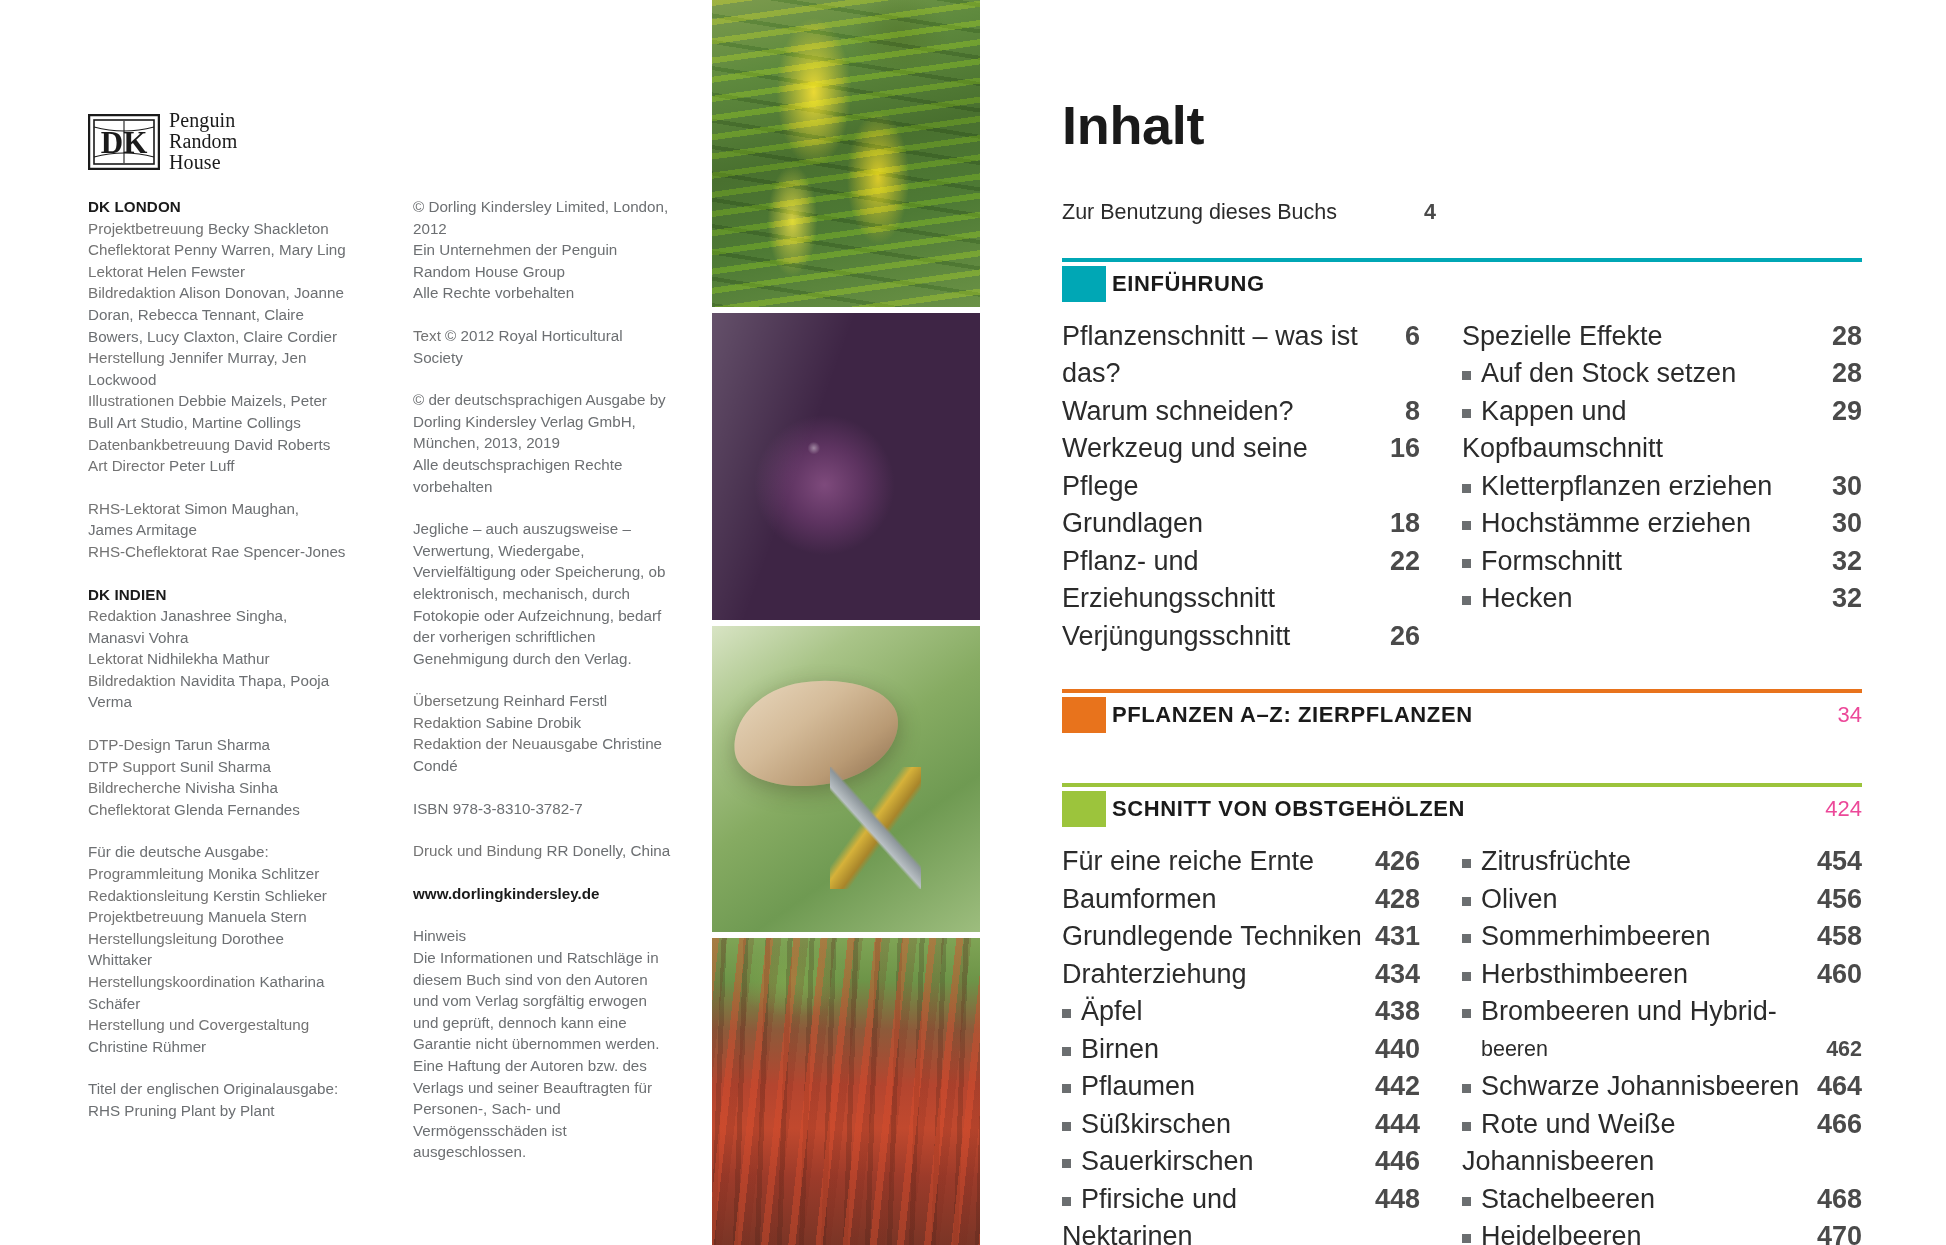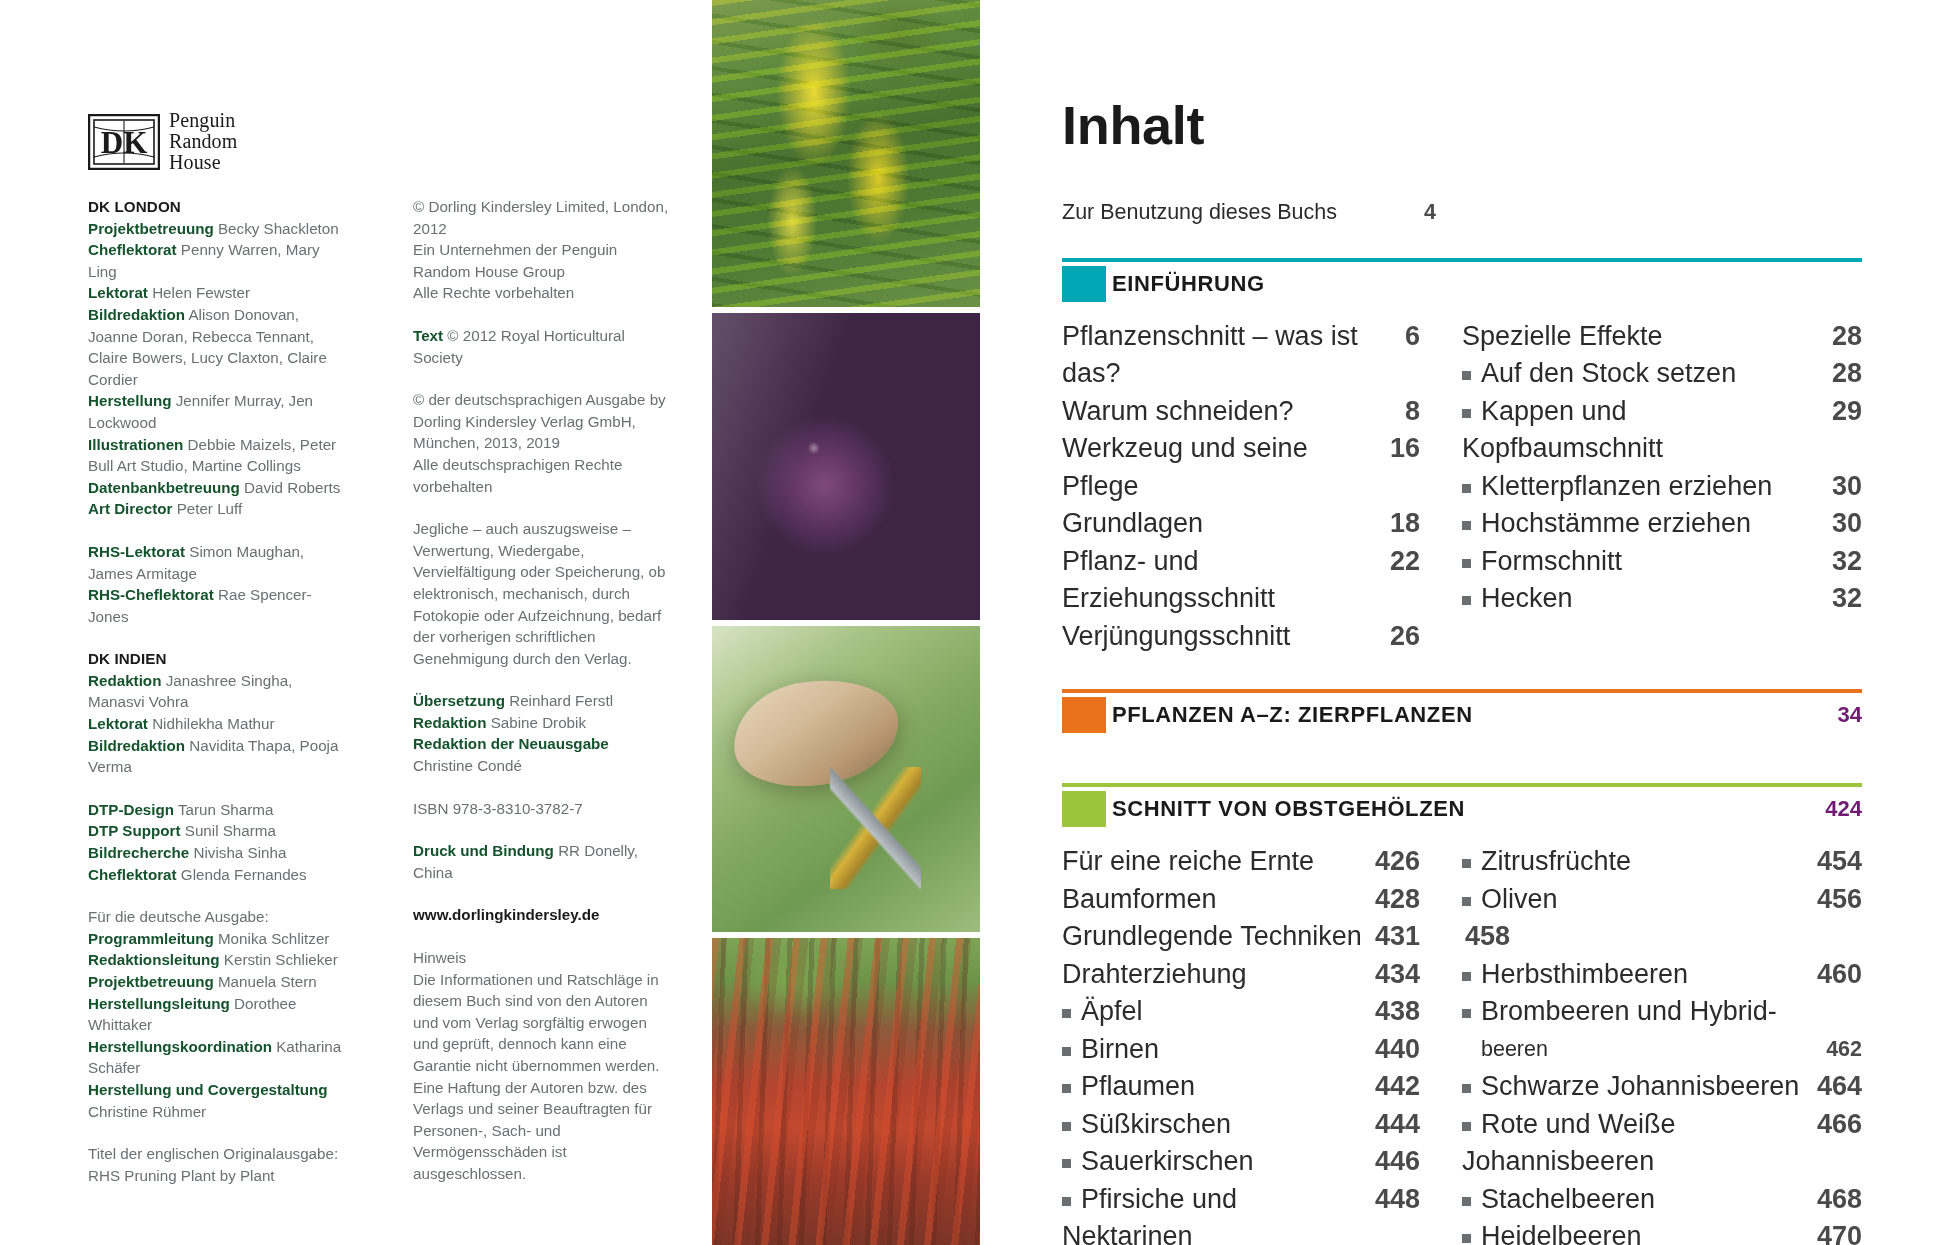--- a/index.html
+++ b/index.html
@@ -66,22 +66,22 @@
   }
   .credits-col {
     width: 258px;
     font-size: 15.2px;
     line-height: 21.6px;
     color: #6c6f72;
   }
   .credits-col.col2 { margin-left: 67px; }
   .cline { margin: 0; }
   .cline b, .cline strong {
-    color: #14532d;
-    font-weight: 700;
+    color: #737373;
+    font-weight: 400;
   }
   .cgap { height: 21px; }
   .chead {
     color: #1a1a1a;
     font-weight: 700;
     letter-spacing: 0.1px;
   }
   .clink {
     color: #1a1a1a;
     font-weight: 700;
@@ -253,22 +253,22 @@
   .section-name {
     font-size: 22px;
     font-weight: 700;
     color: #1a1a1a;
     letter-spacing: 0.6px;
     flex: 1 1 auto;
     white-space: nowrap;
   }
   .section-page-no {
     font-size: 22px;
-    font-weight: 700;
-    color: #701a75;
+    font-weight: 400;
+    color: #ec4899;
     flex: 0 0 auto;
   }
 
   
   .entry-grid {
     display: flex;
     gap: 0;
   }
   .entry-col {
     width: 400px;
@@ -566,20 +566,21 @@
               <div class="entry-col right">
                 <div class="entry sub">
                   <span class="etext"><span class="bullet-sq"></span>Zitrusfrüchte</span>
                   <span class="enum">454</span>
                 </div>
                 <div class="entry sub">
                   <span class="etext"><span class="bullet-sq"></span>Oliven</span>
                   <span class="enum">456</span>
                 </div>
                 <div class="entry sub">
+                  <span class="etext"><span class="bullet-sq"></span>Sommerhimbeeren</span>
                   <span class="enum">458</span>
                 </div>
                 <div class="entry sub">
                   <span class="etext"><span class="bullet-sq"></span>Herbsthimbeeren</span>
                   <span class="enum">460</span>
                 </div>
                 <div class="entry sub">
                   <span class="etext"><span class="bullet-sq"></span>Brombeeren und Hybrid-</span>
                   <span class="enum"></span>
                 </div>

